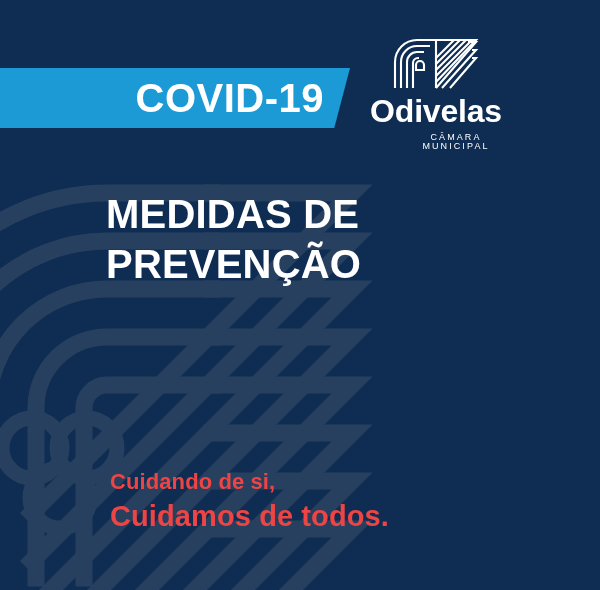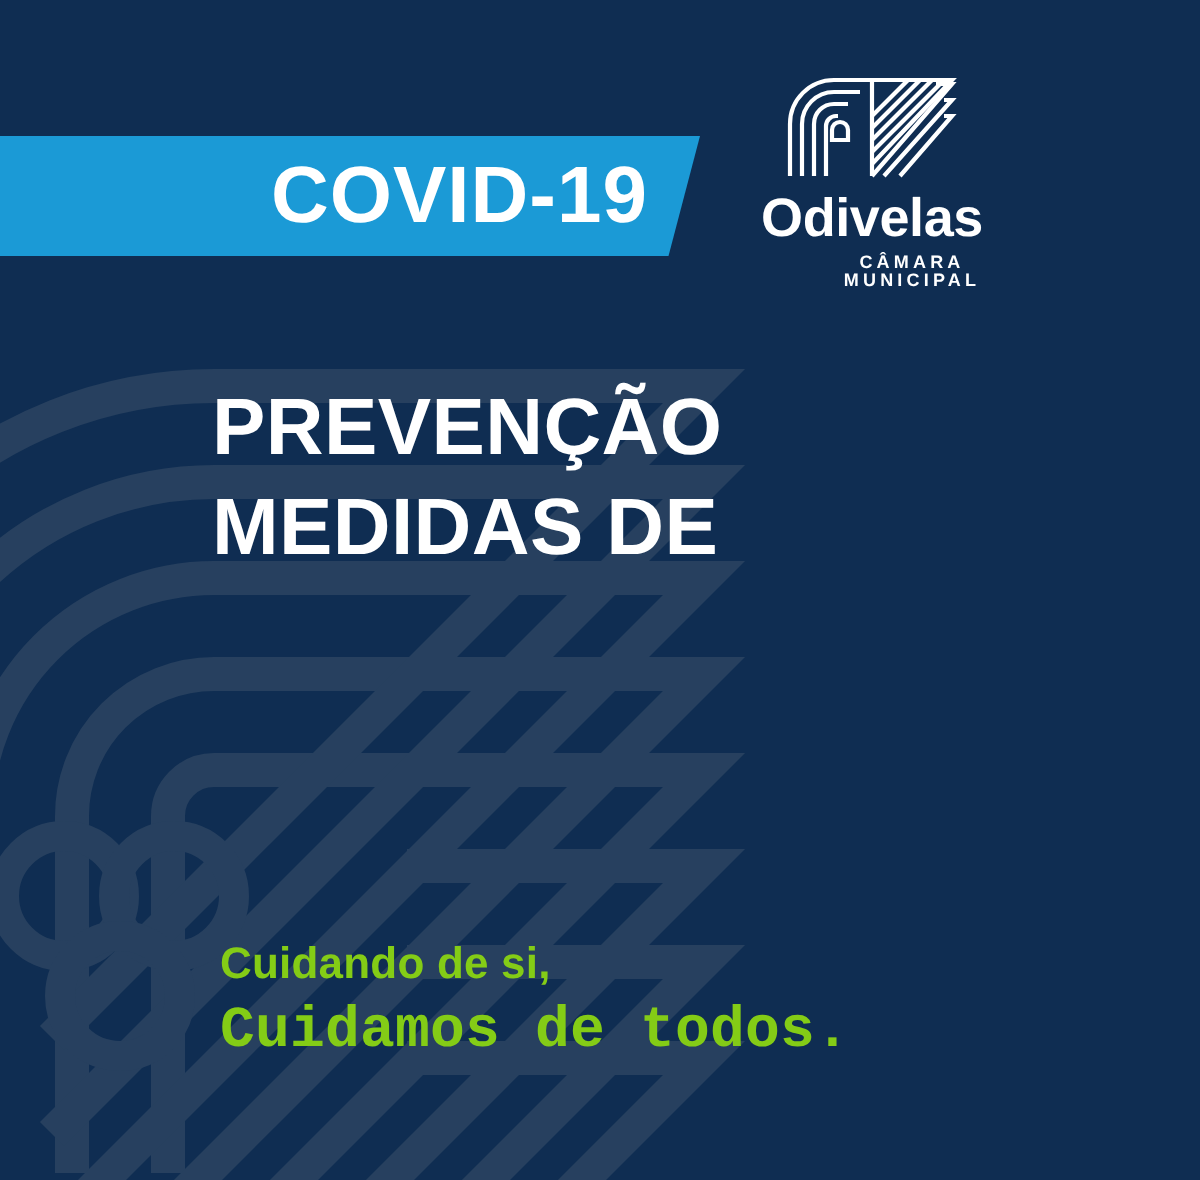--- a/index.html
+++ b/index.html
@@ -61,31 +61,31 @@
     position: absolute;
     left: 366px;
     top: 36px;
     width: 140px;
     text-align: center;
   }
   .logo-mark { display: block; margin: 0 auto; }
   .logo-word {
     display: block;
     color: #ffffff;
-    font-size: 27px;
+    font-size: 32px;
     font-weight: bold;
     letter-spacing: -0.2px;
     line-height: 1.05;
     margin-top: 3px;
   }
   .logo-sub {
     display: block;
     color: #ffffff;
     font-size: 9px;
-    font-weight: bold;
+    font-weight: normal;
     letter-spacing: 2.1px;
     line-height: 1;
     margin-top: 4px;
     margin-left: 40px;
   }
 
   
   .headline {
     position: absolute;
     left: 106px;
@@ -97,36 +97,35 @@
     line-height: 50px;
     letter-spacing: 0.2px;
   }
   .headline .hl-line { display: block; white-space: nowrap; }
 
   
   .tagline {
     position: absolute;
     left: 110px;
     top: 467px;
-    color: #84cc16;
+    color: #ef4444;
   }
   .tag-1 {
     display: block;
     font-size: 22px;
     font-weight: bold;
     line-height: 30px;
     letter-spacing: 0.1px;
   }
   .tag-2 {
     display: block;
     font-size: 29px;
     font-weight: bold;
     line-height: 38px;
     letter-spacing: 0.1px;
-    font-family: Liberation Mono, monospace;
   }
 </style>
 </head>
 <body>
 
 <div id="poster">
 
   <div class="wm-layer">
     <svg class="wm-svg" width="840" height="620" viewBox="0 0 840 620">
       <defs>
@@ -184,22 +183,22 @@
         <path d="M 76 6 L 84 6 L 44 52"></path>
         <path d="M 80 14 L 84 14 L 50 52"></path>
         <path d="M 80 22 L 84 22 L 58 52"></path>
       </g>
     </svg>
     <span class="logo-word">Odivelas</span>
     <span class="logo-sub">CÂMARA MUNICIPAL</span>
   </div>
 
   <div class="headline">
+    <span class="hl-line">MEDIDAS DE</span>
     <span class="hl-line">PREVENÇÃO</span>
-    <span class="hl-line">MEDIDAS DE</span>
   </div>
 
   <div class="tagline">
     <span class="tag-1">Cuidando de si,</span>
     <span class="tag-2">Cuidamos de todos.</span>
   </div>
 
 </div>
 
 </body></html>

